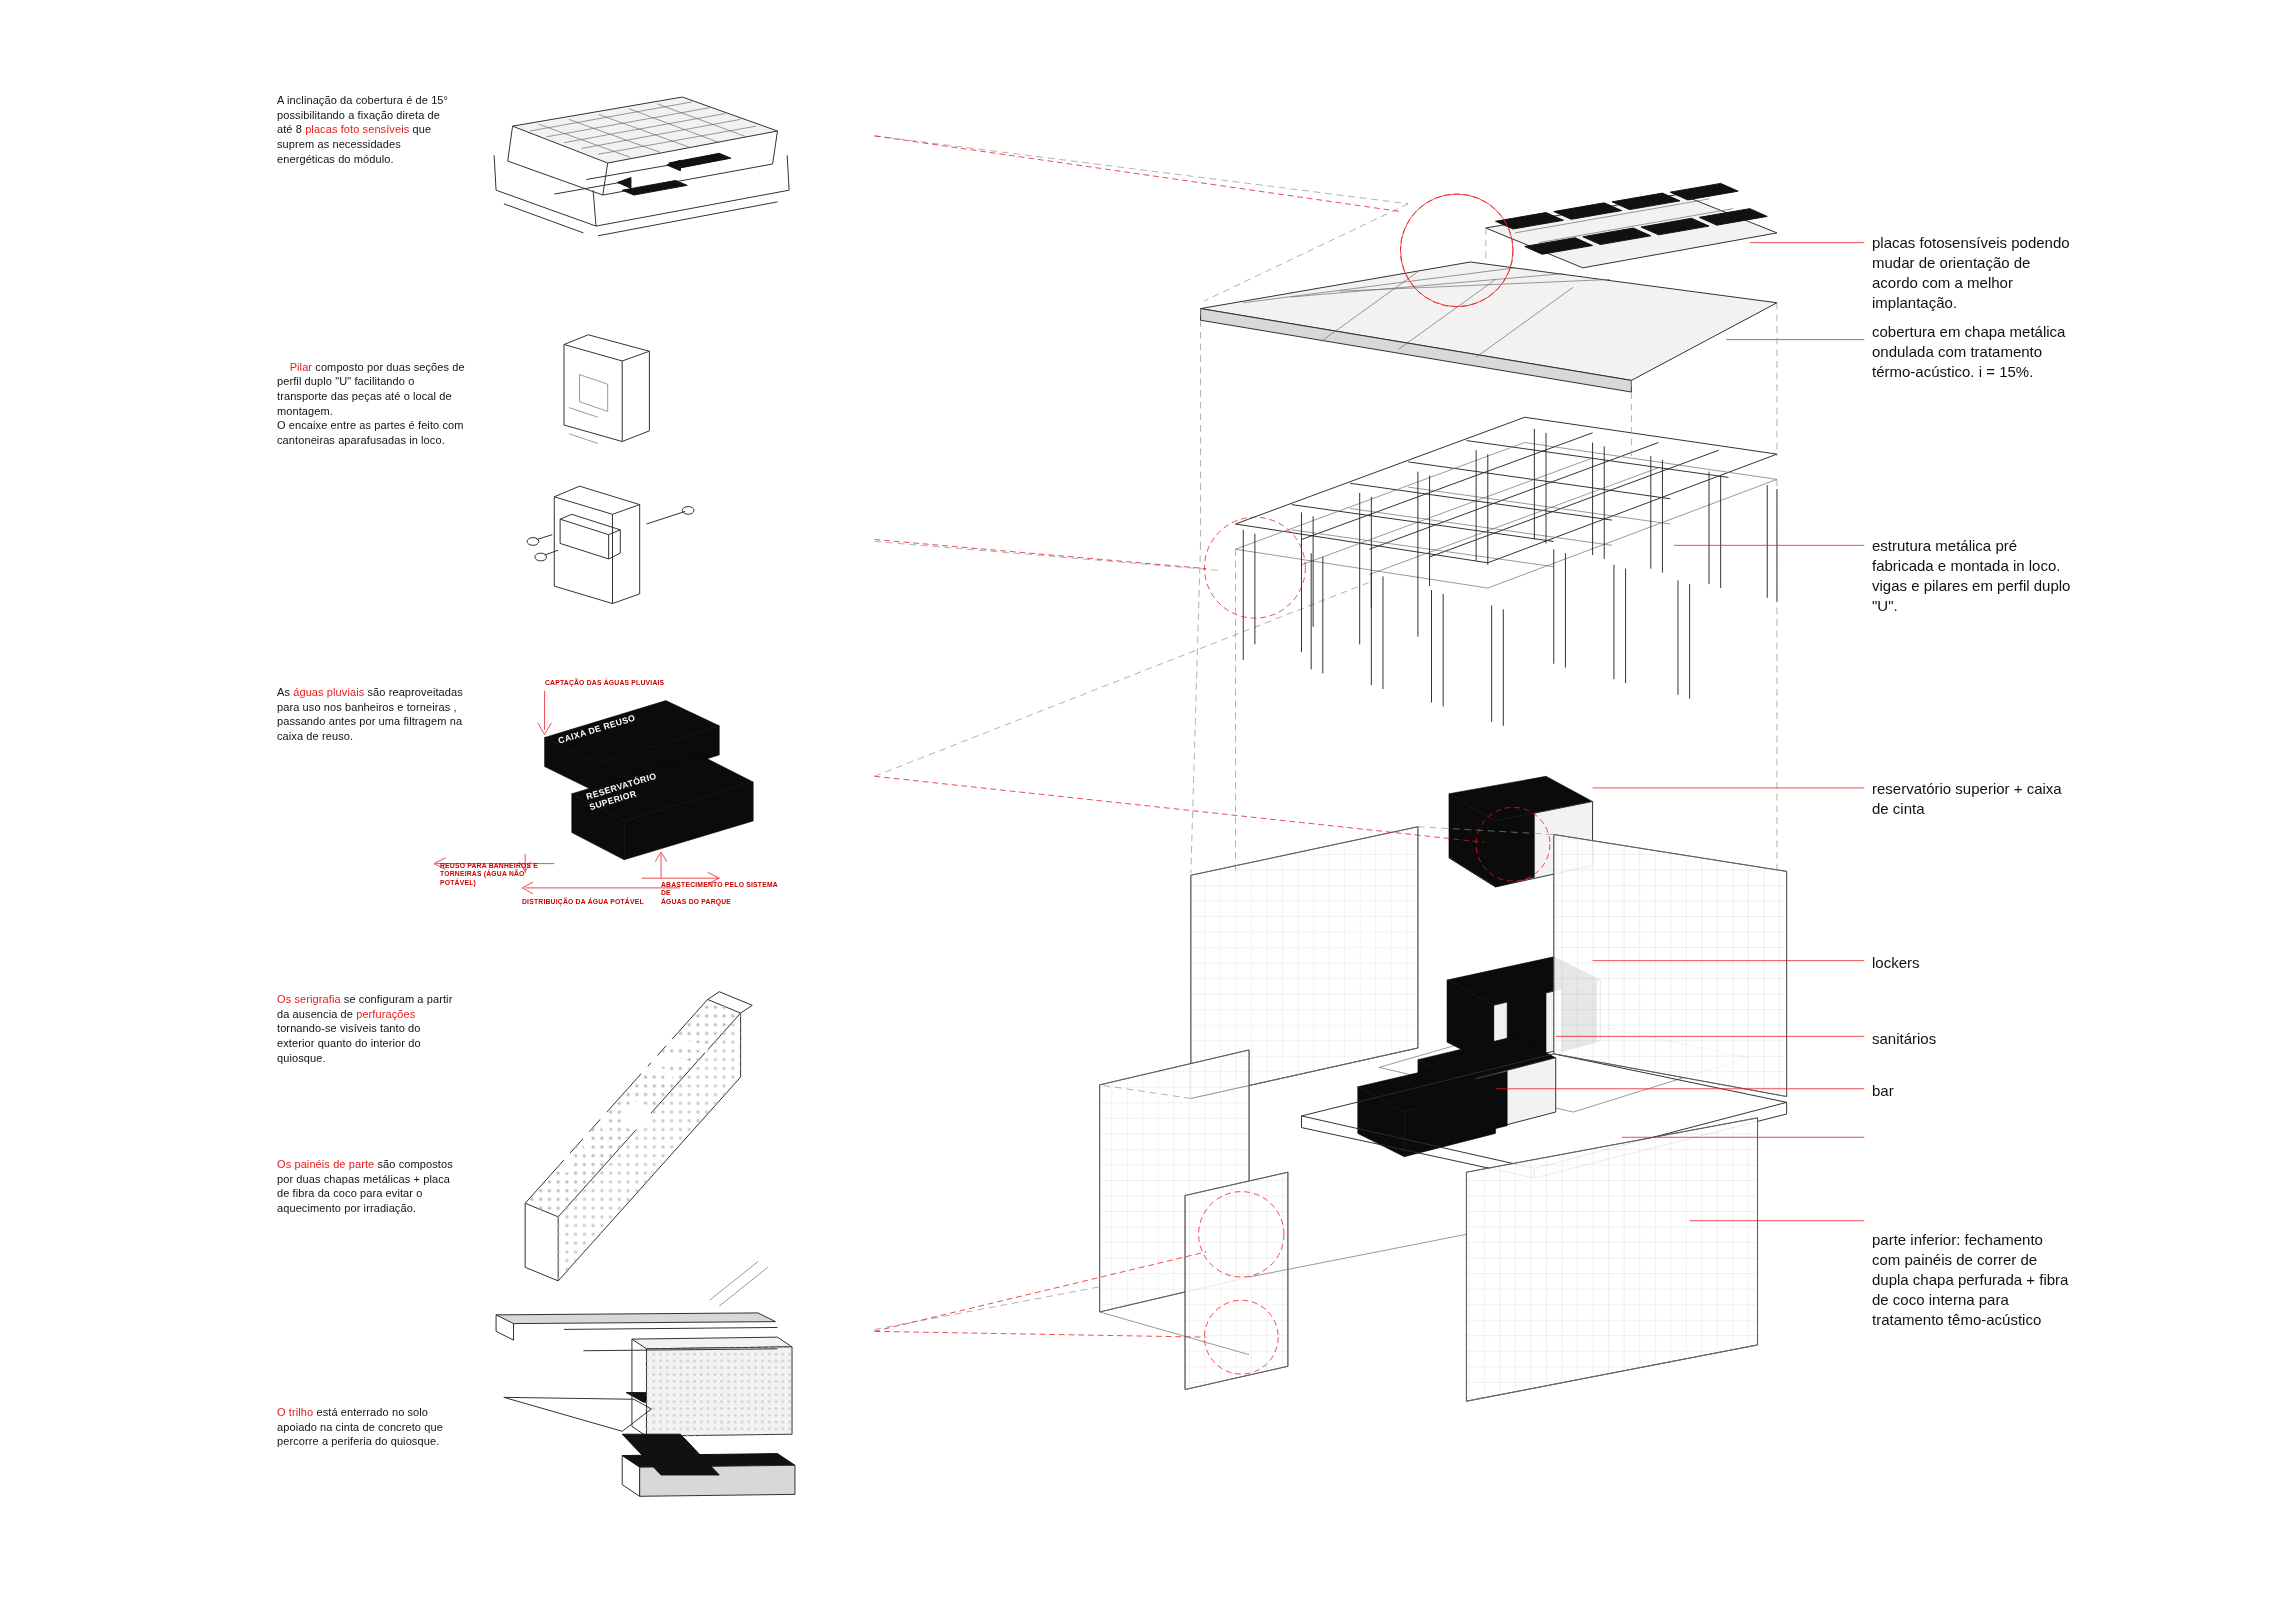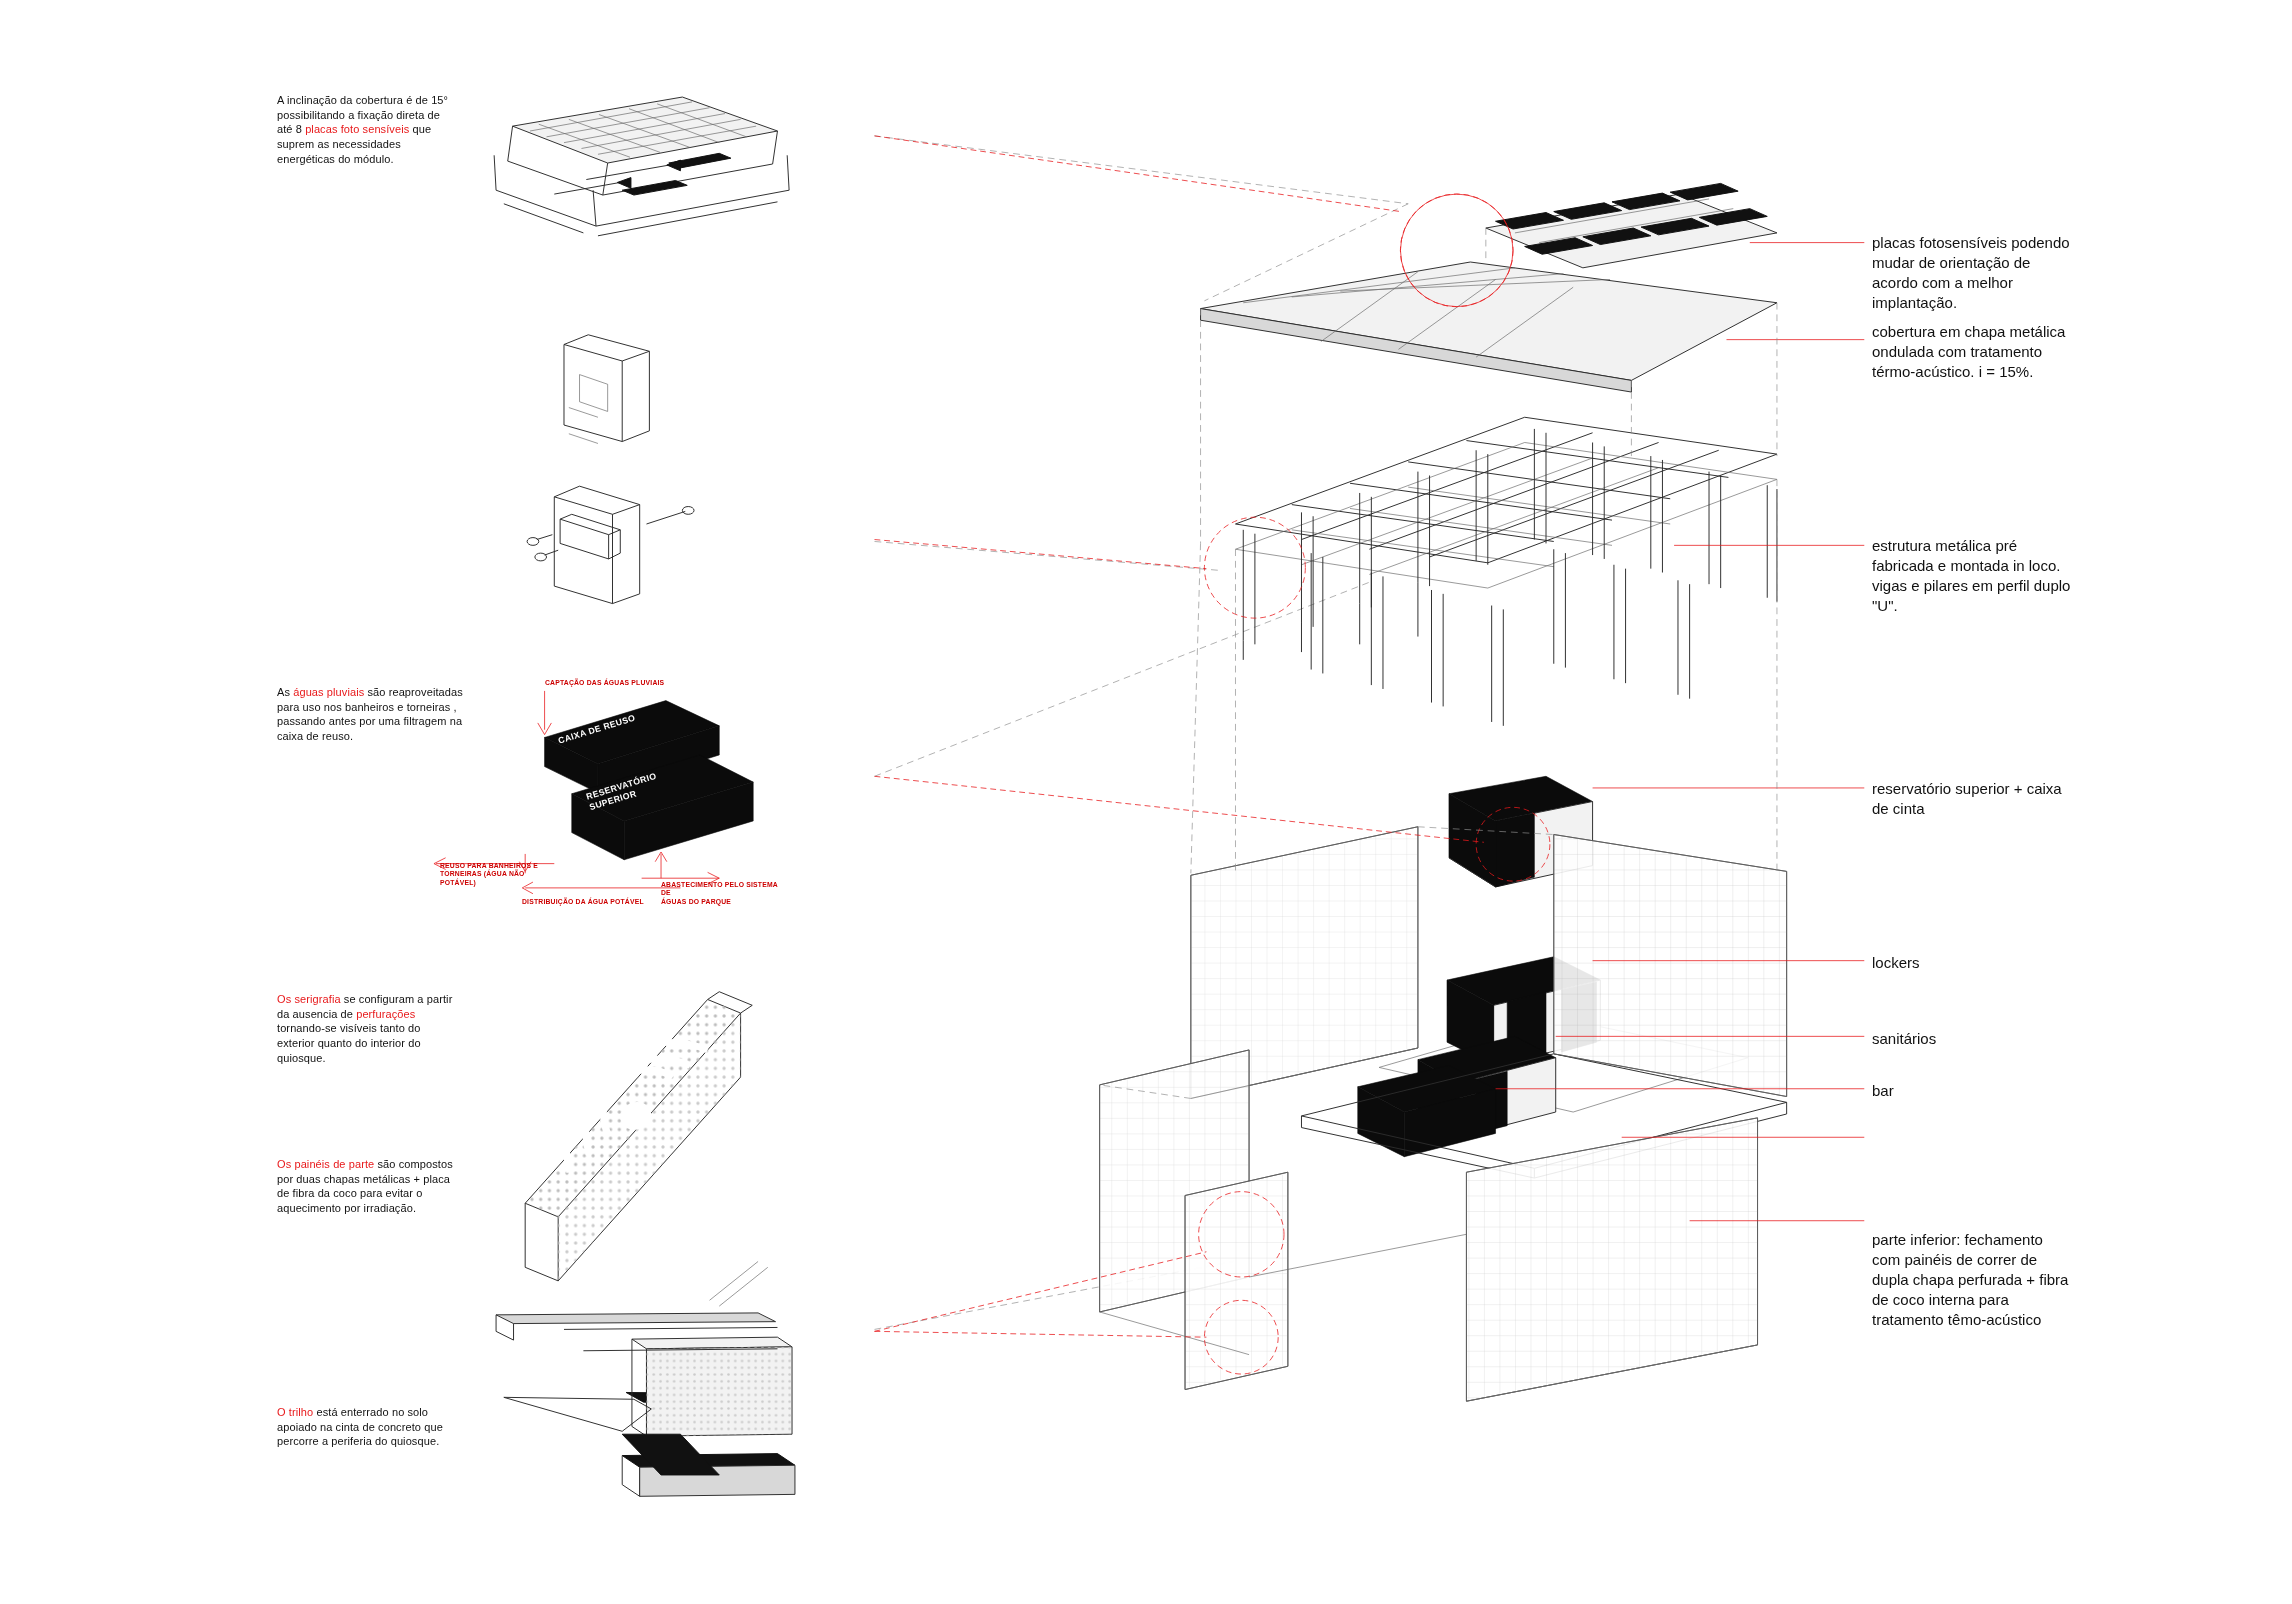--- a/index.html
+++ b/index.html
@@ -402,20 +402,24 @@
       <path d="M1640 392 L1640 470"></path>
       <path d="M1490 235 L1490 270"></path>
     </g>
 
   </svg>
 
   <div class="note" style="left:237px; top:93px; width:180px;">
     <span>A inclinação da cobertura é de 15° possibilitando a fixação direta de até 8 </span><span class="hl">placas foto sensíveis</span><span> que suprem as necessidades energéticas do módulo.</span>
   </div>
 
+  <div class="note" style="left:237px; top:345px; width:190px; white-space:pre-wrap;">
+    <span class="hl">Pilar</span><span> composto por duas seções de perfil duplo "U" facilitando o transporte das peças até o local de montagem.
+O encaixe entre as partes é feito com cantoneiras aparafusadas in loco.</span>
+  </div>
 
   <div class="note" style="left:237px; top:685px; width:186px;">
     <span>As </span><span class="hl">águas pluviais</span><span> são reaproveitadas para uso nos banheiros e torneiras , passando antes por uma filtragem na caixa de reuso.</span>
   </div>
 
   <div class="note" style="left:237px; top:992px; width:184px;">
     <span class="hl">Os serigrafia</span><span> se configuram a partir da ausencia de </span><span class="hl">perfurações</span><span> tornando-se visíveis tanto do exterior quanto do interior do quiosque.</span>
   </div>
 
   <div class="note" style="left:237px; top:1157px; width:184px;">

